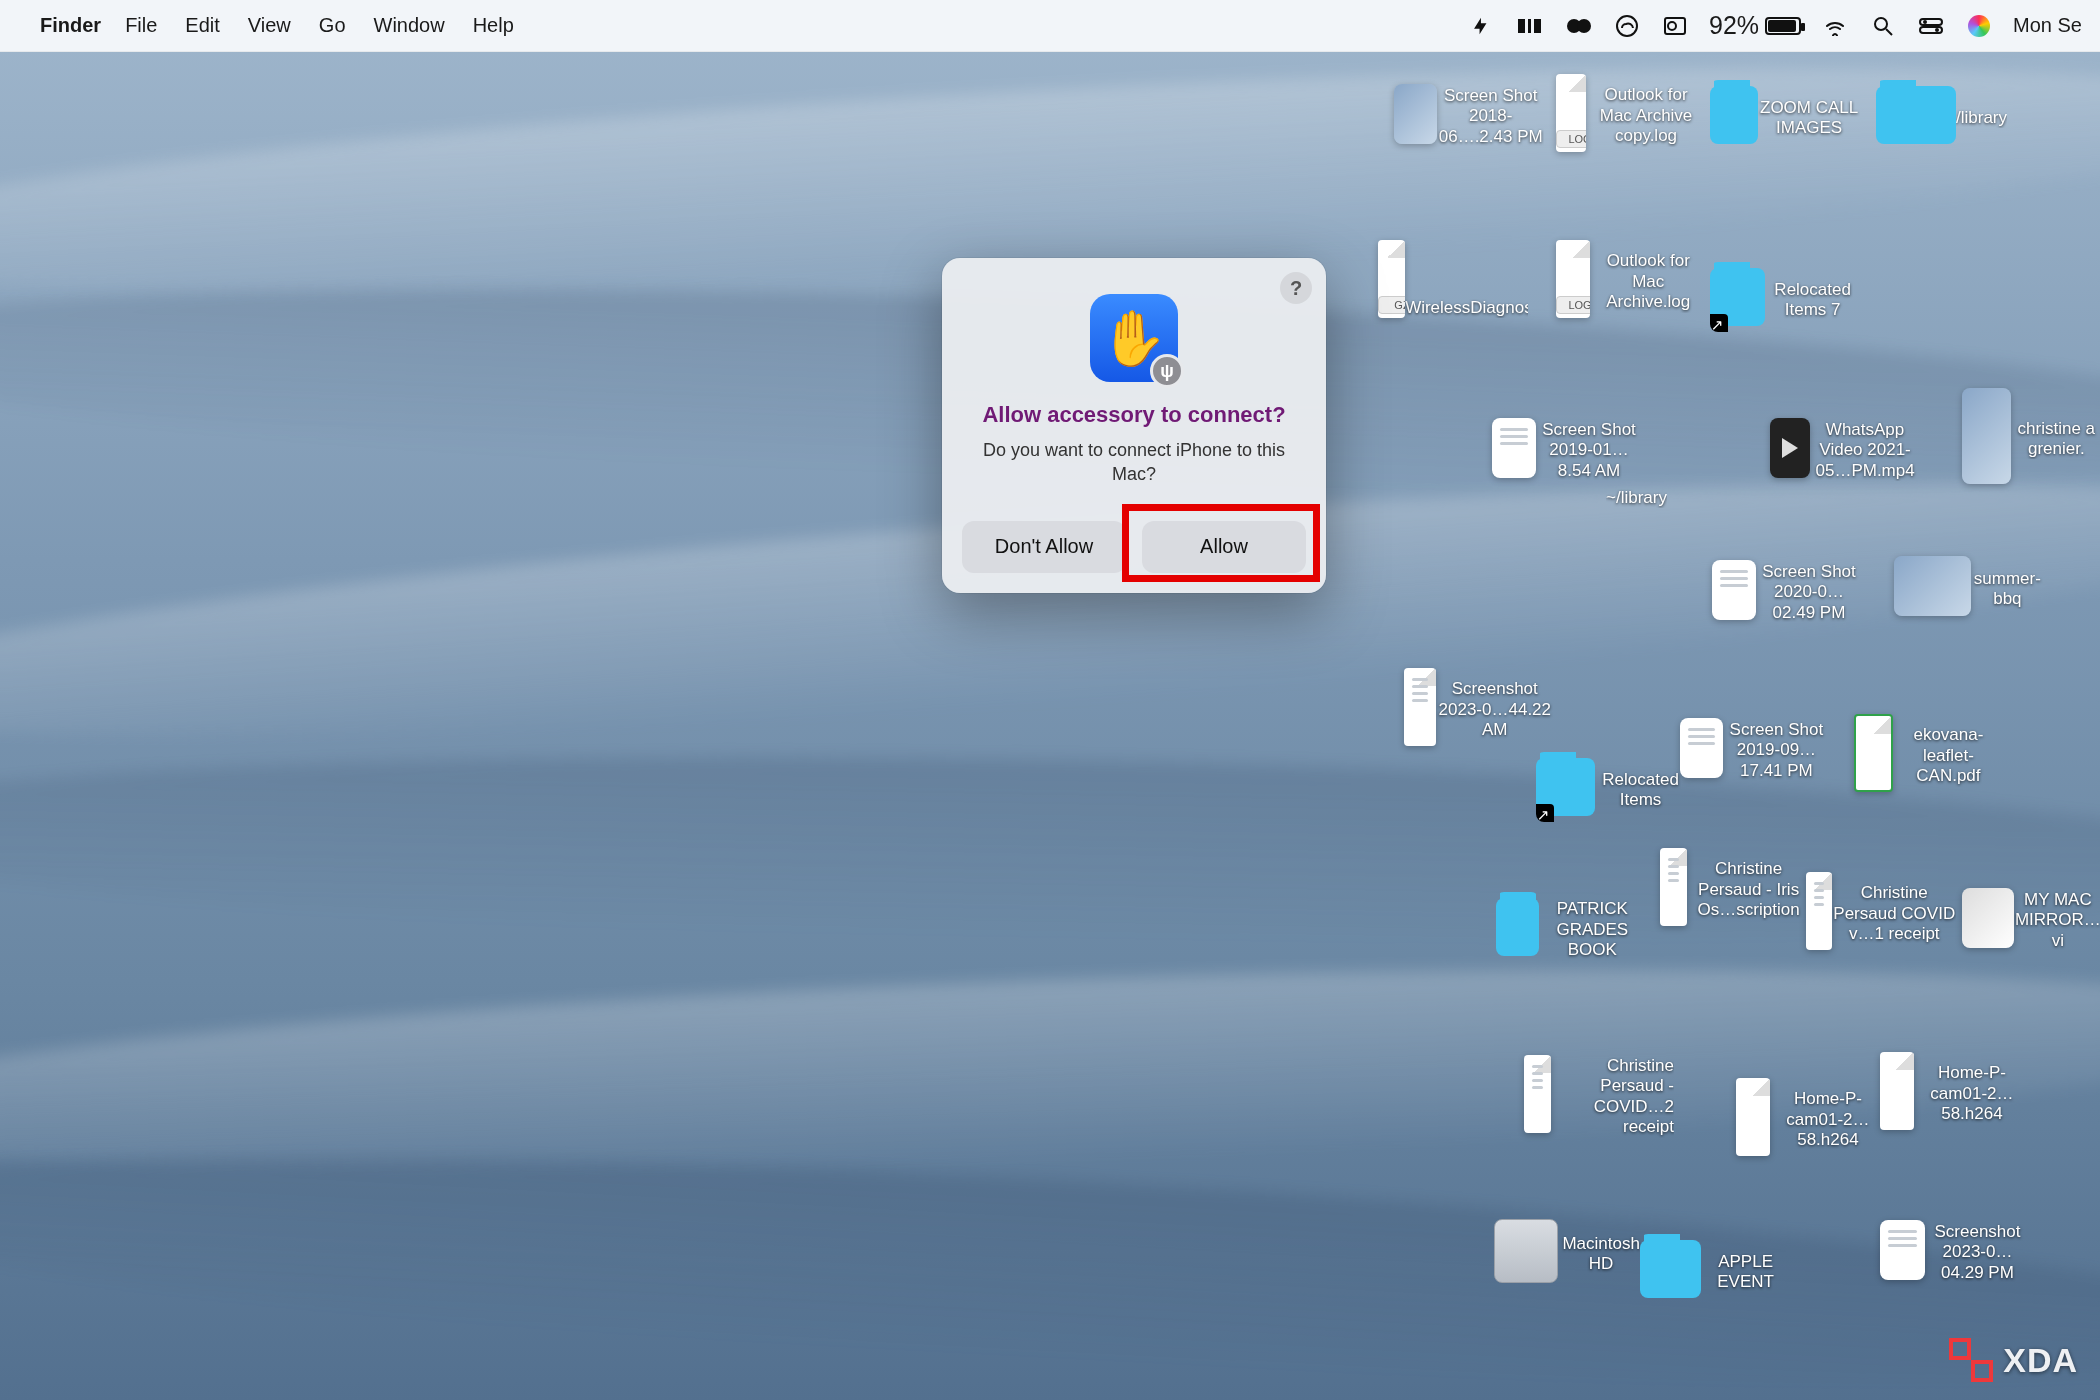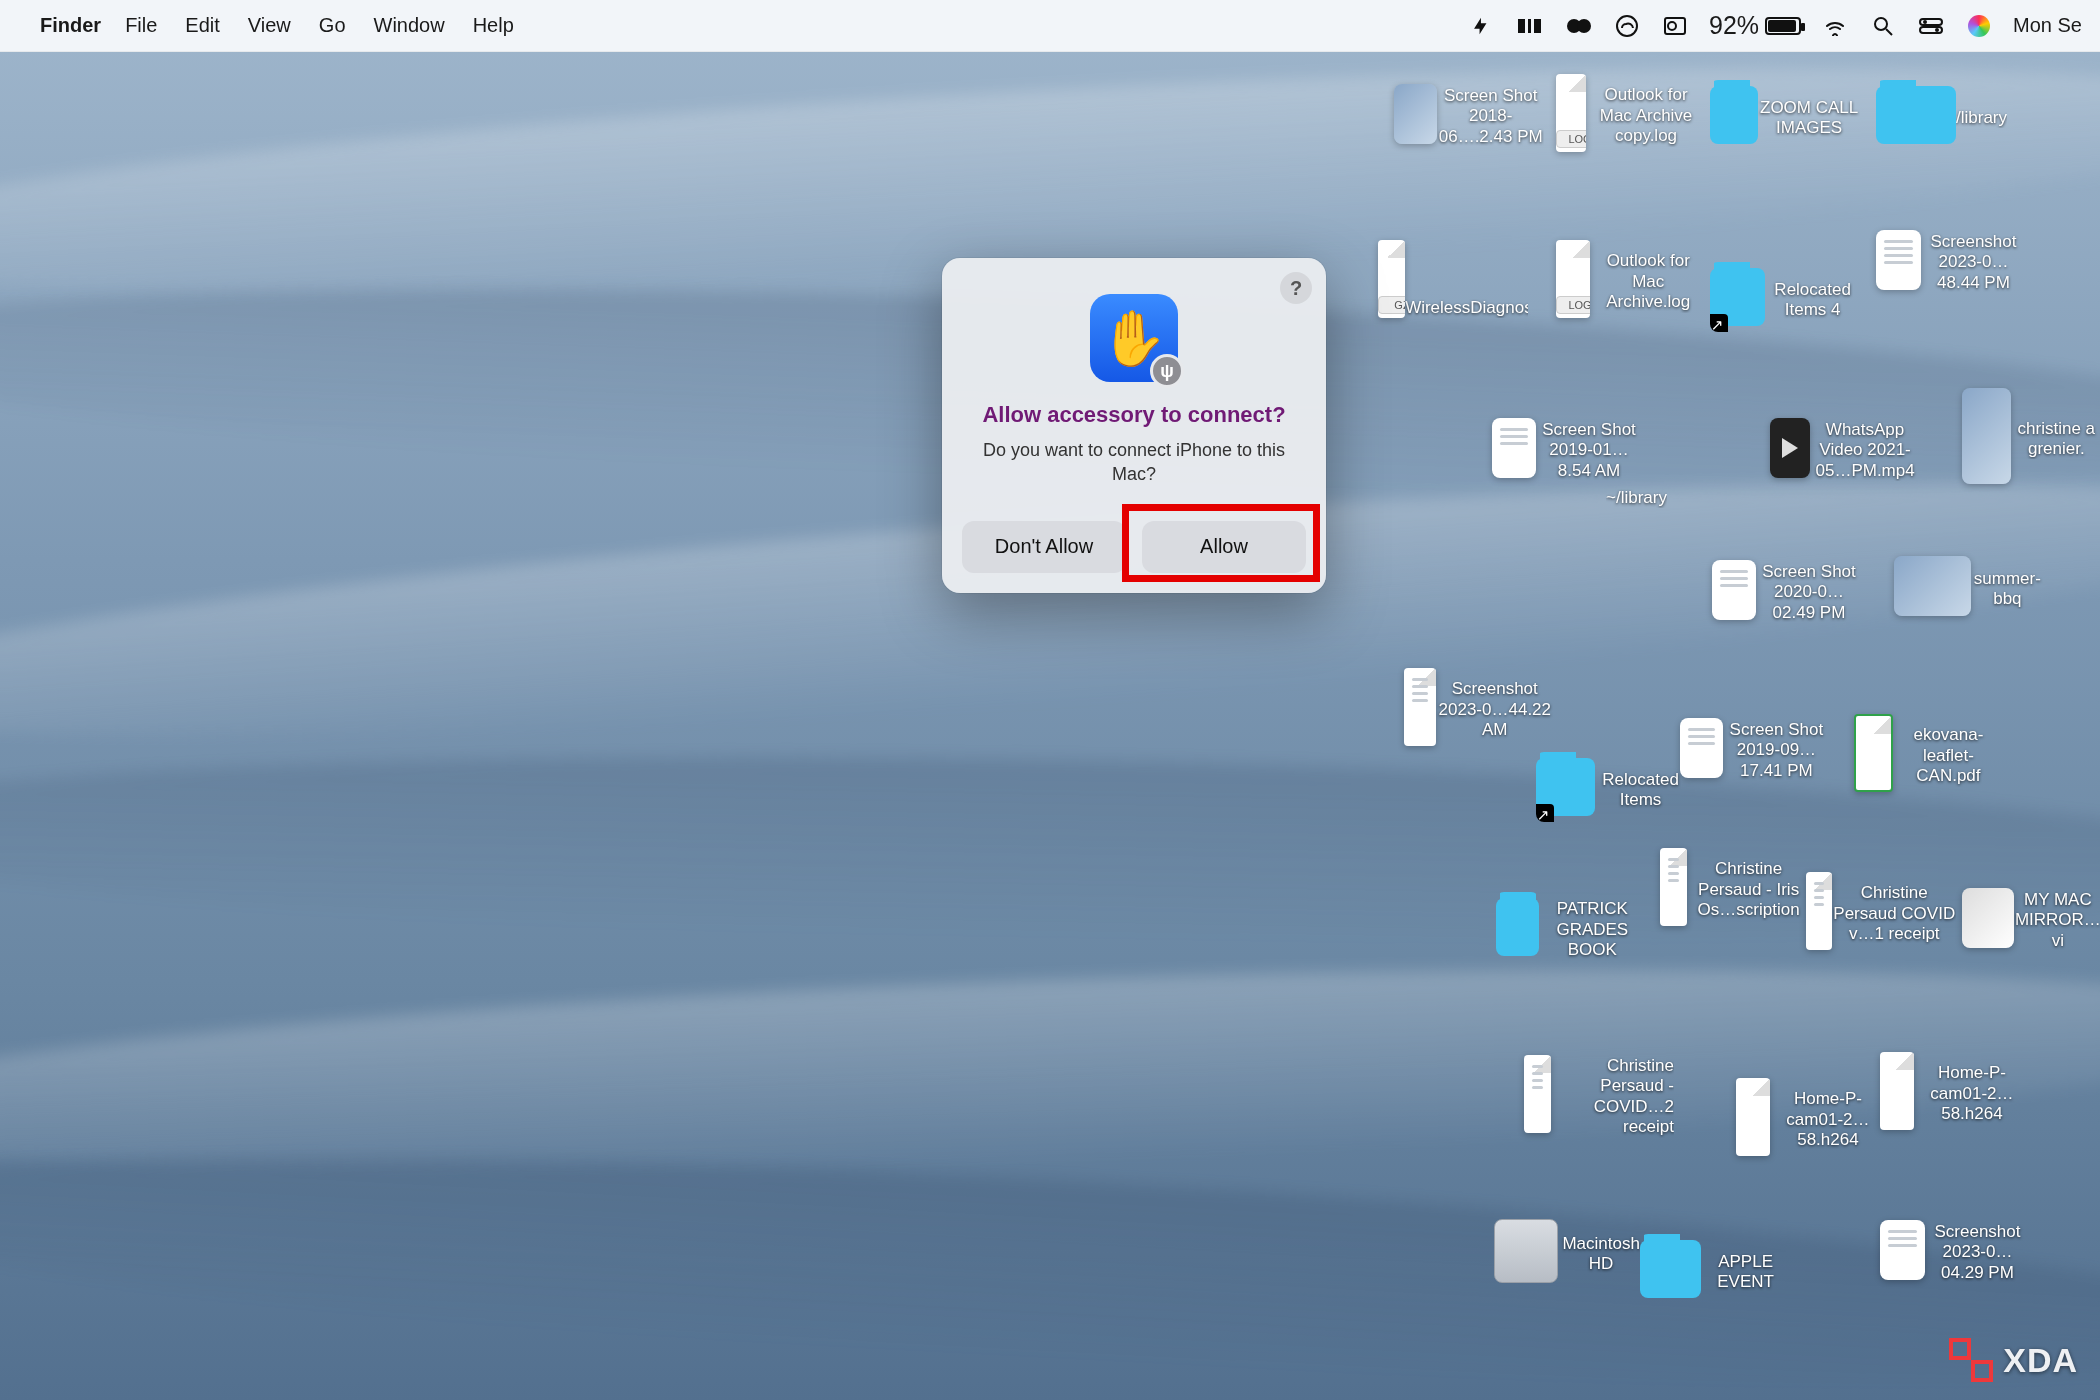--- a/index.html
+++ b/index.html
@@ -207,32 +207,21 @@
     <div class="thumb">
         <div class="tag-badge">LOG</div>
       </div>
     <div class="label">Outlook for Mac Archive.log</div>
   </div>
   <div class="dicon folder" style="left:1710px; top:210px;">
     <div class="thumb">
         <div class="folder-shape"></div>
         <div class="shortcut-arrow">↗</div>
       </div>
-    <div class="label">Relocated Items 4</div>
-  </div>
-  <div class="dicon wide" style="left:1876px; top:174px;">
-    <div class="thumb">
-        <div class="doclines">
-          <span></span>
-          <span></span>
-          <span></span>
-          <span></span>
-        </div>
-      </div>
-    <div class="label">Screenshot 2023-0…48.44 PM</div>
+    <div class="label">Relocated Items 7</div>
   </div>
 
   <div class="dicon wide" style="left:1492px; top:362px;">
     <div class="thumb">
         <div class="doclines">
           <span></span>
           <span></span>
           <span></span>
         </div>
       </div>

